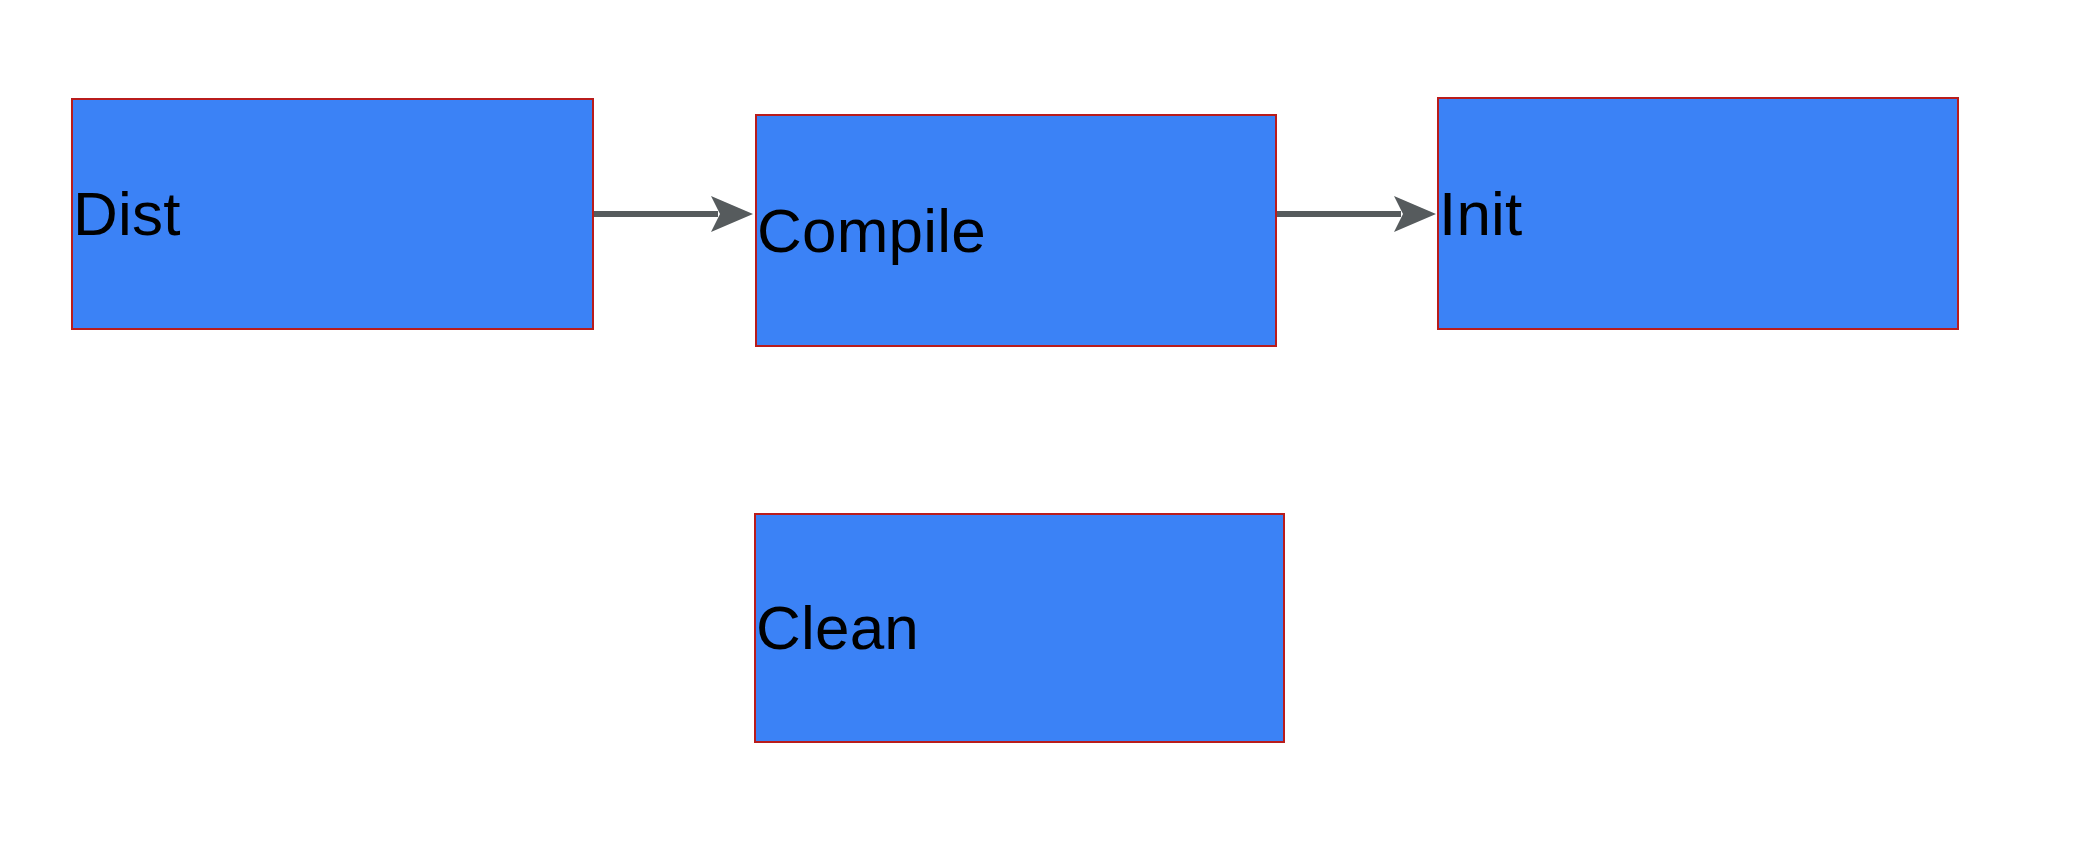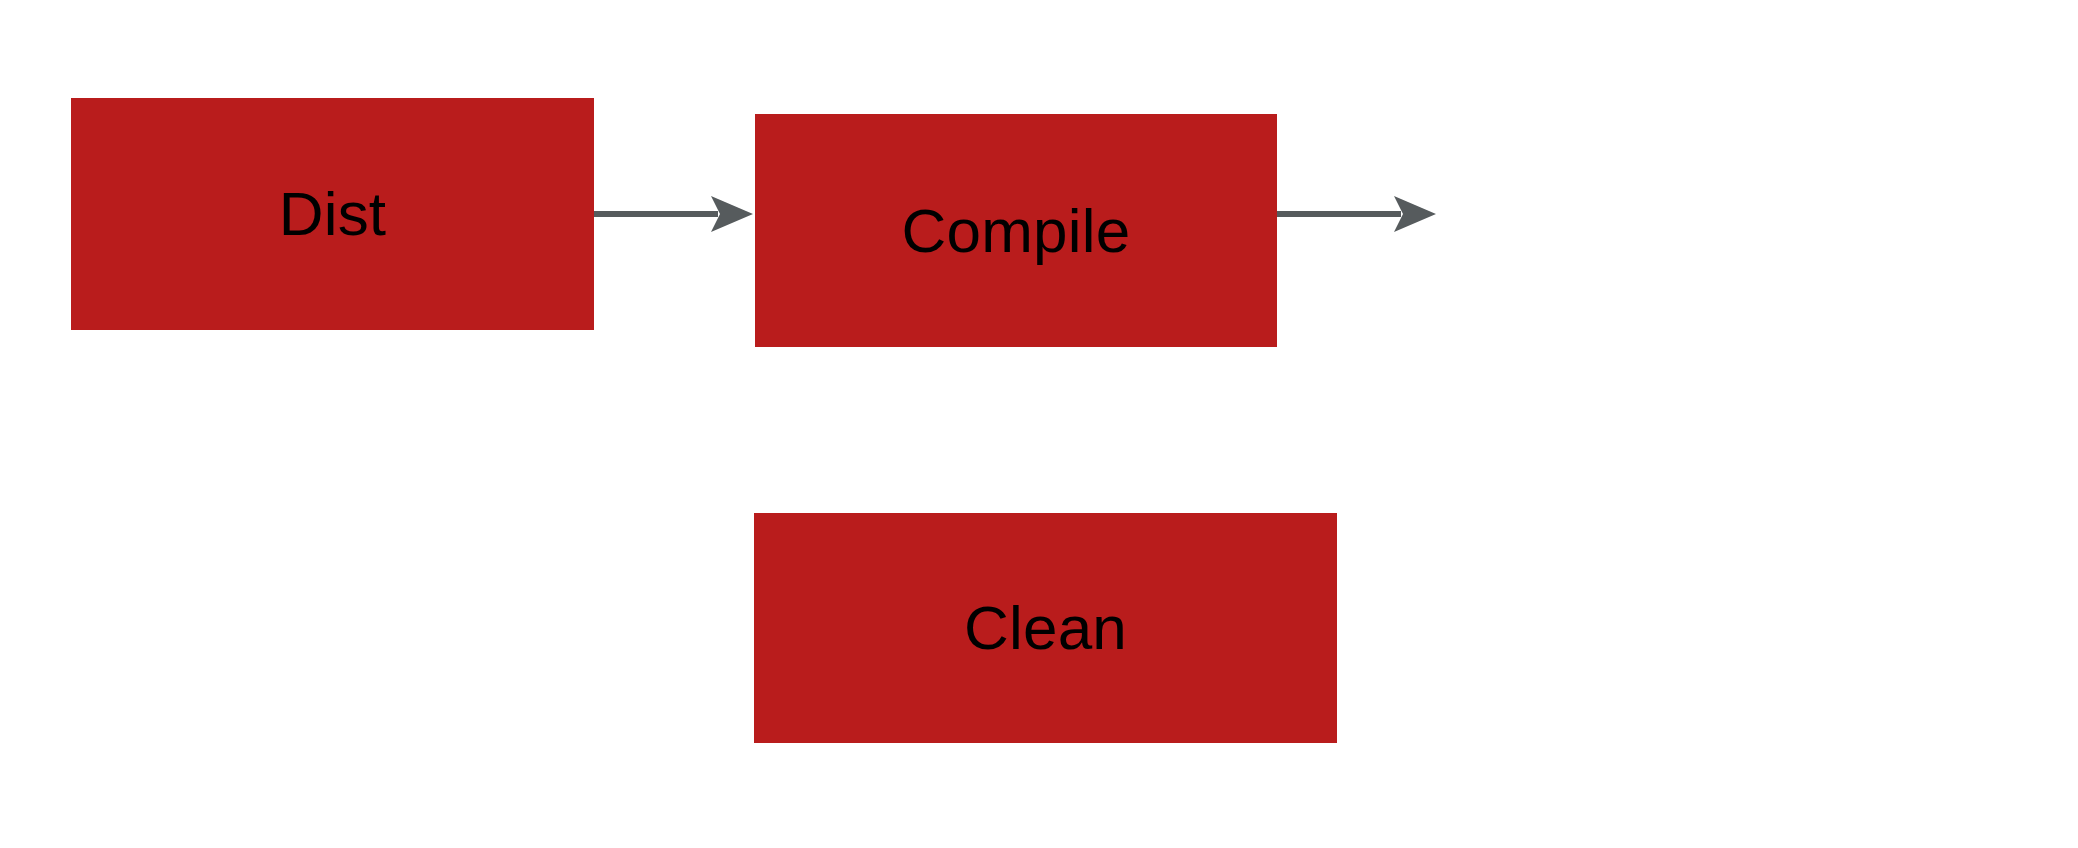--- a/index.html
+++ b/index.html
@@ -11,25 +11,25 @@
     position: relative;
     width: 2078px;
     height: 848px;
     background: #ffffff;
     overflow: hidden;
     font-family: "Liberation Sans", sans-serif;
   }
   .node {
     position: absolute;
     box-sizing: border-box;
-    background: #b91c1c;
+    background: #3b82f6;
     border: 2px solid #b91c1c;
     display: flex;
     align-items: center;
-    justify-content: center;
+    justify-content: flex-start;
   }
   .node-label {
     font-family: "Liberation Sans", sans-serif;
     font-size: 62px;
     font-weight: 400;
     color: #000000;
     line-height: 1;
     letter-spacing: 0.2px;
     white-space: nowrap;
     user-select: none;
@@ -63,18 +63,21 @@
   </div>
 
   <div class="node" style="left:71px; top:98px; width:523px; height:232px;">
     <span class="node-label">Dist</span>
   </div>
 
   <div class="node" style="left:755px; top:114px; width:522px; height:233px;">
     <span class="node-label">Compile</span>
   </div>
 
+  <div class="node" style="left:1437px; top:97px; width:522px; height:233px;">
+    <span class="node-label">Init</span>
+  </div>
 
-  <div class="node" style="left:754px; top:513px; width:583px; height:230px;">
+  <div class="node" style="left:754px; top:513px; width:531px; height:230px;">
     <span class="node-label">Clean</span>
   </div>
 
 </div>
 
 </body></html>

